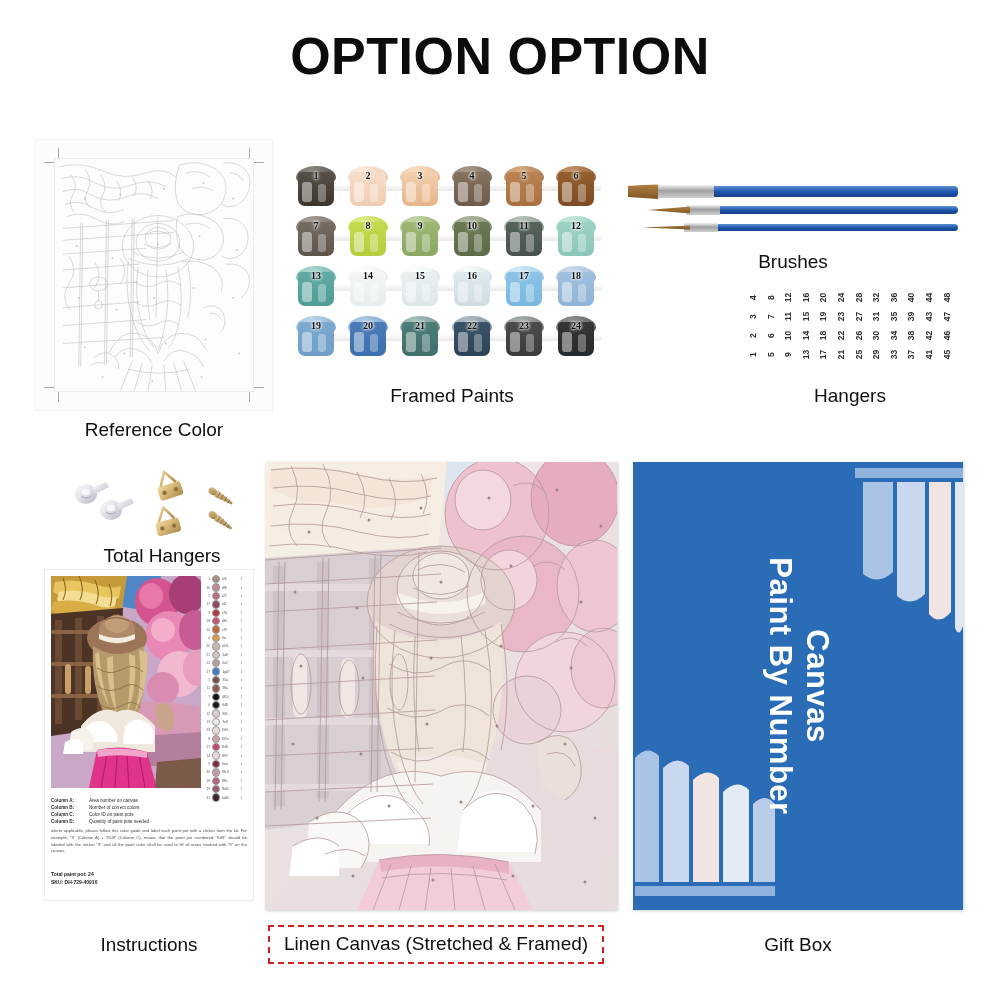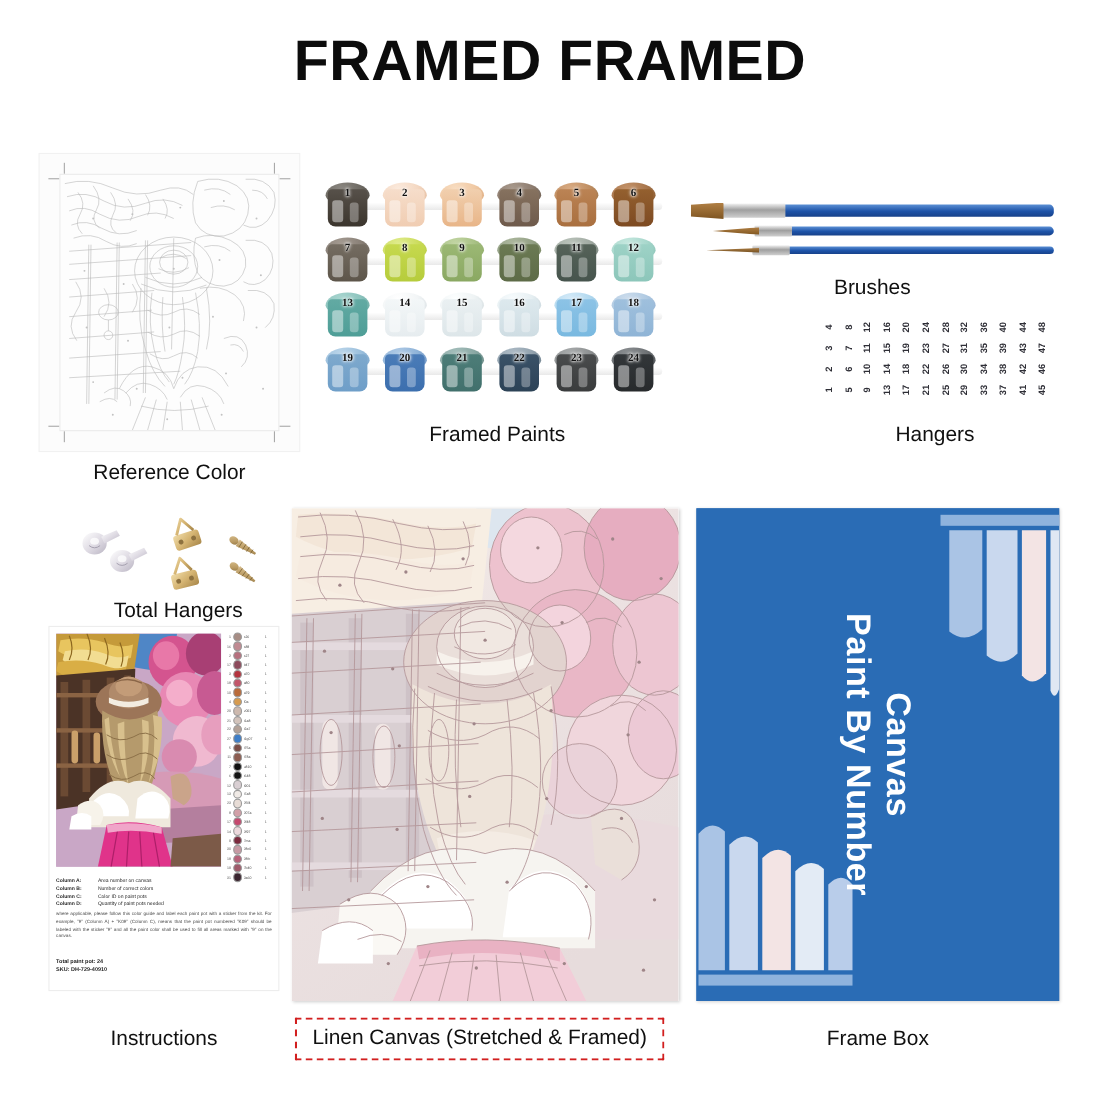--- a/index.html
+++ b/index.html
@@ -199,21 +199,21 @@
     color:#ffffff;font-weight:bold;font-size:31px;
     letter-spacing:.5px;line-height:1.18;
     text-align:center;
   }
 </style>
 </head>
 <body>
 
 <div class="page">
 
-  <div class="title">FRAMED FRAMED</div>
+  <div class="title">OPTION OPTION</div>
 
   <div class="refpaper">
     <div class="cropmark" style="left:22px;top:8px;width:1px;height:13px;"></div>
     <div class="cropmark" style="left:8px;top:22px;width:13px;height:1px;"></div>
     <div class="cropmark" style="right:22px;top:8px;width:1px;height:13px;"></div>
     <div class="cropmark" style="right:8px;top:22px;width:13px;height:1px;"></div>
     <div class="cropmark" style="left:22px;bottom:8px;width:1px;height:13px;"></div>
     <div class="cropmark" style="left:8px;bottom:22px;width:13px;height:1px;"></div>
     <div class="cropmark" style="right:22px;bottom:8px;width:1px;height:13px;"></div>
     <div class="cropmark" style="right:8px;bottom:22px;width:13px;height:1px;"></div>
@@ -1189,15 +1189,15 @@
         <rect x="2" y="424" width="140" height="10" fill="#8fb3dd"></rect>
 
         <rect x="0" y="0" width="330" height="448" fill="url(#none)"></rect>
       </svg>
     </div>
     <div class="boxtext">
       <div>Canvas</div>
       <div>Paint By Number</div>
     </div>
   </div>
-  <div class="caption" style="left:633px;top:935px;width:330px;">Frame Box</div>
+  <div class="caption" style="left:633px;top:935px;width:330px;">Gift Box</div>
 
 </div>
 
 </body></html>

